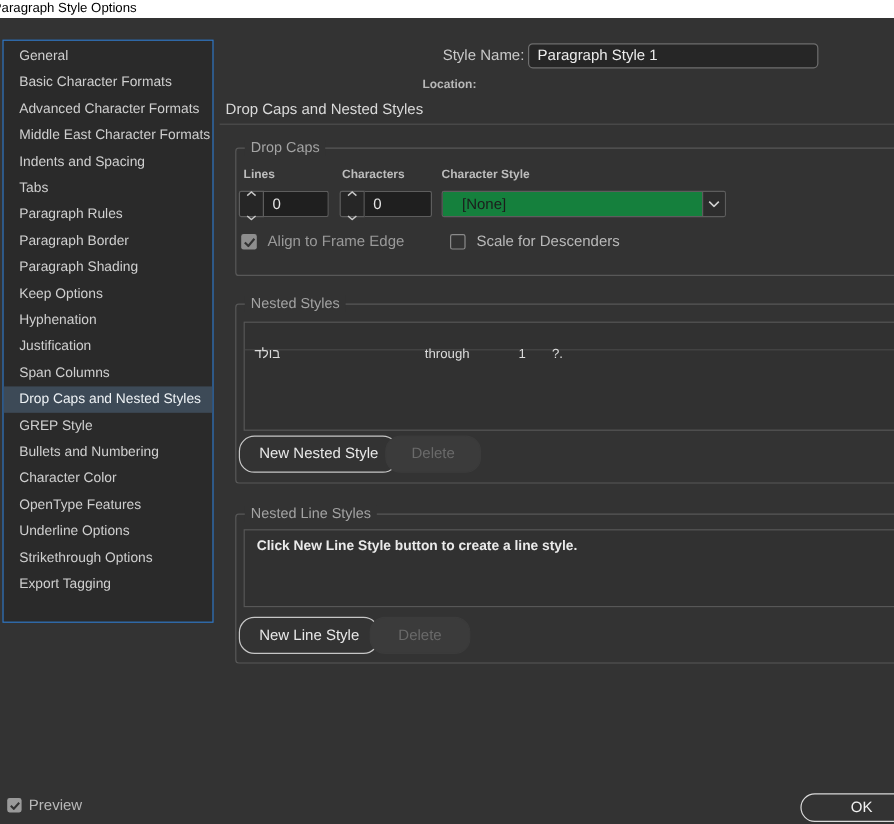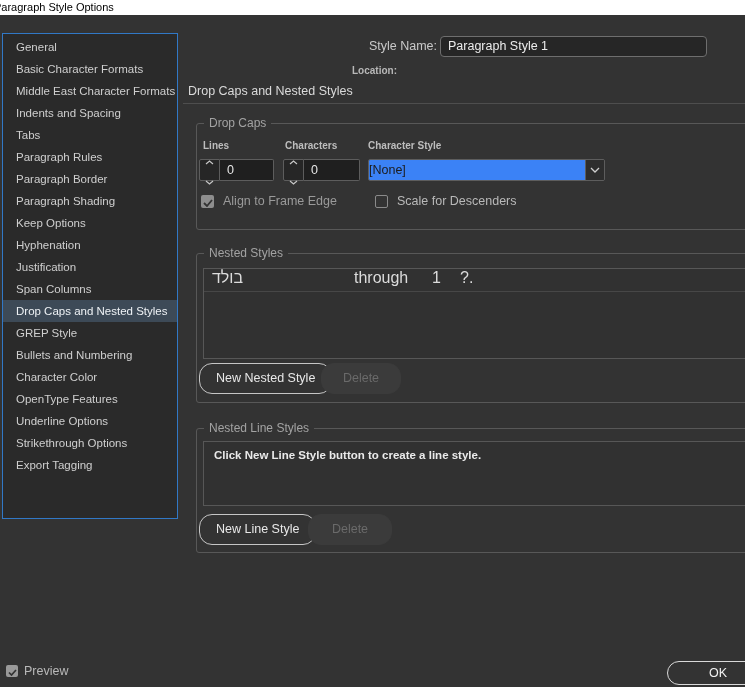--- a/index.html
+++ b/index.html
@@ -27,21 +27,21 @@
   }
   .side-item {
     height:22px; line-height:22px; padding-left:13px;
     font-size:11.5px; color:#cfcfcf; white-space:nowrap; cursor:default;
   }
   .side-item.selected { background:#3d4a57; color:#eef2f5; }
 
   
   .style-name-label { left:352px; top:39px; width:85px; text-align:right; font-size:12.5px; color:#c9c9c9; }
   .style-name-input {
-    left:440px; top:36px; width:267px; height:21px;
+    left:440px; top:36px; width:242px; height:21px;
     background:#262626; border:1px solid #6e6e6e; border-radius:4px;
     color:#ececec; font-size:12.5px; line-height:19px; padding:0 7px;
     white-space:nowrap; overflow:hidden;
   }
   .location-label { left:352px; top:65px; width:85px; text-align:left; font-size:10px; font-weight:bold; color:#b8b8b8; }
 
   .panel-title { left:188px; top:84px; font-size:12.5px; color:#dadada; white-space:nowrap; }
   .separator { left:183px; top:103px; width:577px; height:1px; background:#4e4e4e; }
 
   
@@ -60,40 +60,40 @@
   }
   .numfield {
     position:absolute; height:22px; background:#1f1f1f;
     border:1px solid #5d5d5d; border-left:none; border-radius:0 2px 2px 0;
     color:#e6e6e6; font-size:12.5px; line-height:20px; padding-left:7px;
   }
 
   
   .dropdown { position:absolute; height:22px; display:flex; border:1px solid #5d5d5d; border-radius:2px; overflow:hidden; }
   .dropdown .dd-value {
-    flex:1; background:#3b82f6; color:#1c1c1c;
-    font-size:12.5px; line-height:20px; padding-left:0; white-space:nowrap; overflow:hidden;
+    flex:1; background:#15803d; color:#1c1c1c;
+    font-size:12.5px; line-height:20px; padding-left:16px; white-space:nowrap; overflow:hidden;
   }
   .dropdown .dd-arrow {
     width:19px; background:#2d2d2d; border-left:1px solid #5d5d5d;
     display:flex; align-items:center; justify-content:center;
   }
 
   
   .cb { position:absolute; width:13px; height:13px; border-radius:2px; display:flex; align-items:center; justify-content:center; }
   .cb.checked   { background:#8e8e8e; }
   .cb.unchecked { background:transparent; border:1px solid #8a8a8a; }
   .cb-label { position:absolute; font-size:12.5px; white-space:nowrap; }
   .cb-label.dim    { color:#9a9a9a; }
   .cb-label.normal { color:#b9b9b9; }
 
   
   .listbox { position:absolute; background:#313131; border:1px solid #575757; overflow:hidden; }
   .ns-row { position:relative; height:23px; border-bottom:1px solid #474747; }
-  .ns-cell { position:absolute; top:0; font-size:16px; color:#dcdcdc; white-space:nowrap; }
+  .ns-cell { position:absolute; top:20px; font-size:11px; color:#dcdcdc; white-space:nowrap; }
   .empty-msg { position:absolute; font-size:11.5px; font-weight:bold; color:#eaeaea; white-space:nowrap; }
 
   
   .btn {
     position:absolute; height:31px; border-radius:13px;
     background:transparent; border:1px solid #c6c6c6;
     color:#e8e8e8; font-size:12.5px; font-family:"Liberation Sans", sans-serif;
     padding:0 16px; line-height:23px; white-space:nowrap; text-align:center;
   }
   .btn.disabled {
@@ -110,20 +110,21 @@
 </head>
 <body>
 
 <div class="abs titlebar">
   <span class="title">Paragraph Style Options</span>
 </div>
 
 <div class="abs sidebar">
   <div class="side-item">General</div>
   <div class="side-item">Basic Character Formats</div>
+  <div class="side-item">Advanced Character Formats</div>
   <div class="side-item">Middle East Character Formats</div>
   <div class="side-item">Indents and Spacing</div>
   <div class="side-item">Tabs</div>
   <div class="side-item">Paragraph Rules</div>
   <div class="side-item">Paragraph Border</div>
   <div class="side-item">Paragraph Shading</div>
   <div class="side-item">Keep Options</div>
   <div class="side-item">Hyphenation</div>
   <div class="side-item">Justification</div>
   <div class="side-item">Span Columns</div>

